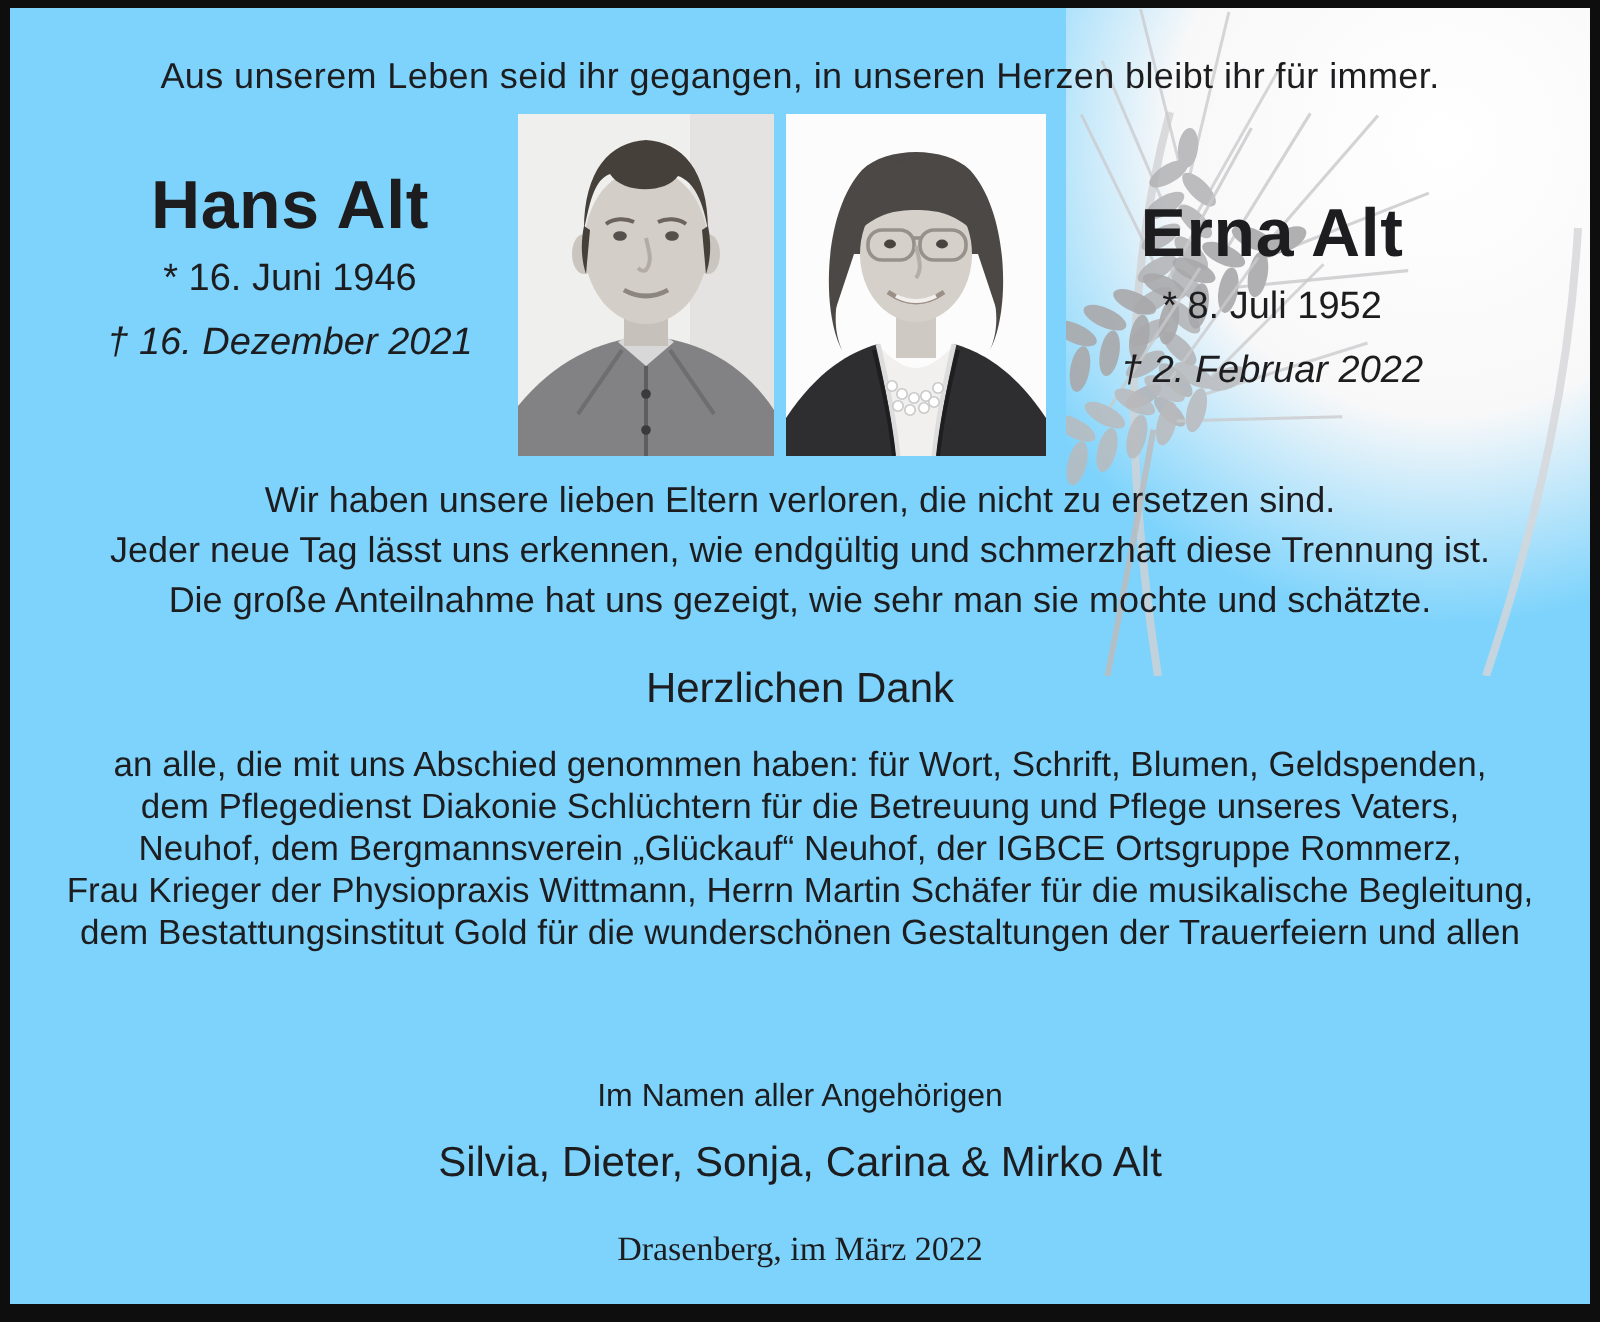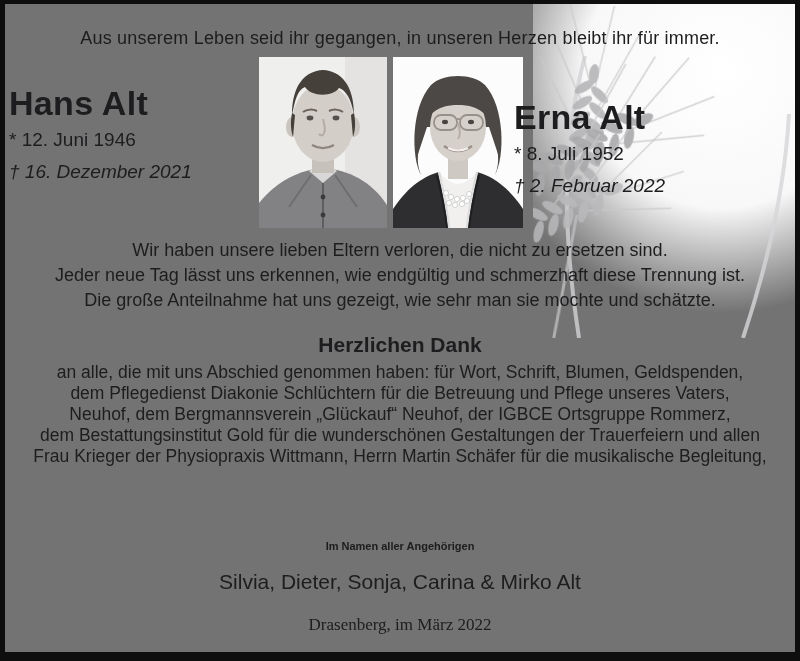--- a/index.html
+++ b/index.html
@@ -6,21 +6,21 @@
     margin: 0; padding: 0;
     width: 800px; height: 661px;
     background: #000;
     font-family: "Liberation Sans", sans-serif;
     overflow: hidden;
   }
   .notice {
     position: relative;
     width: 800px; height: 661px;
     box-sizing: border-box;
-    background: #737373;
+    background: #7dd3fc;
     border-style: solid;
     border-color: #0e0e0e;
     border-width: 4px 5px 9px 5px;
     color: #1d1d1f;
   }
   .abs { position: absolute; }
   .centered { left: 0; right: 0; text-align: center; }
 
   .wheat-wrap {
     position: absolute; top: 0; right: 0;
@@ -45,21 +45,21 @@
   }
   .photo {
     background: #fdfdfd;
     height: 171px;
     overflow: hidden;
   }
   .photo svg { display: block; }
 
   .person {
     top: 80px;
-    text-align: left;
+    text-align: center;
     z-index: 2;
   }
   .person-left { left: 4px; width: 272px; }
   .person-right { left: 509px; width: 244px; margin-top: 14px; }
   .person .name {
     font-size: 34px;
     font-weight: bold;
     line-height: 38px;
     letter-spacing: 0.3px;
   }
@@ -68,30 +68,30 @@
 
   .tribute {
     top: 234px;
     font-size: 18px;
     line-height: 25px;
     z-index: 2;
   }
   .thanks-heading {
     top: 329px;
     font-size: 21px;
-    font-weight: bold;
+    font-weight: normal;
     z-index: 2;
   }
   .thanks {
-    top: 358px;
+    top: 368px;
     font-size: 17.5px;
     line-height: 21px;
     z-index: 2;
   }
-  .closing    { top: 536px; font-size: 11px; z-index: 2; font-weight: bold; }
+  .closing    { top: 536px; font-size: 16px; z-index: 2; }
   .family     { top: 566px; font-size: 21px; z-index: 2; }
   .place-date { top: 611px; font-size: 17px; z-index: 2; font-family: Liberation Serif, serif; }
 </style>
 </head>
 <body>
 
 <div class="notice">
 
   <div class="wheat-wrap">
     <svg width="262" height="334" viewBox="0 0 262 334">
@@ -200,21 +200,21 @@
           <circle cx="62" cy="148" r="2.6"></circle>
             <circle cx="69" cy="147" r="2.6"></circle>
           <circle cx="74" cy="144" r="2.6"></circle>
         </g>
       </svg>
     </div>
   </div>
 
   <div class="abs person person-left">
     <div class="name">Hans Alt</div>
-    <div class="born">* 12. Juni 1946</div>
+    <div class="born">* 16. Juni 1946</div>
     <div class="died">† 16. Dezember 2021</div>
   </div>
 
   <div class="abs person person-right">
     <div class="name">Erna Alt</div>
     <div class="born">* 8. Juli 1952</div>
     <div class="died">† 2. Februar 2022</div>
   </div>
 
   <div class="abs centered tribute">
@@ -222,21 +222,21 @@
     <div>Jeder neue Tag lässt uns erkennen, wie endgültig und schmerzhaft diese Trennung ist.</div>
     <div>Die große Anteilnahme hat uns gezeigt, wie sehr man sie mochte und schätzte.</div>
   </div>
 
   <div class="abs centered thanks-heading">Herzlichen Dank</div>
 
   <div class="abs centered thanks">
     <div>an alle, die mit uns Abschied genommen haben: für Wort, Schrift, Blumen, Geldspenden,</div>
     <div>dem Pflegedienst Diakonie Schlüchtern für die Betreuung und Pflege unseres Vaters,</div>
     <div>Neuhof, dem Bergmannsverein „Glückauf“ Neuhof, der IGBCE Ortsgruppe Rommerz,</div>
+    <div>Frau Krieger der Physiopraxis Wittmann, Herrn Martin Schäfer für die musikalische Begleitung,</div>
     <div>dem Bestattungsinstitut Gold für die wunderschönen Gestaltungen der Trauerfeiern und allen</div>
-    <div>Frau Krieger der Physiopraxis Wittmann, Herrn Martin Schäfer für die musikalische Begleitung,</div>
   </div>
 
   <div class="abs centered closing">Im Namen aller Angehörigen</div>
   <div class="abs centered family">Silvia, Dieter, Sonja, Carina &amp; Mirko Alt</div>
   <div class="abs centered place-date">Drasenberg, im März 2022</div>
 
 </div>
 
 </body></html>

